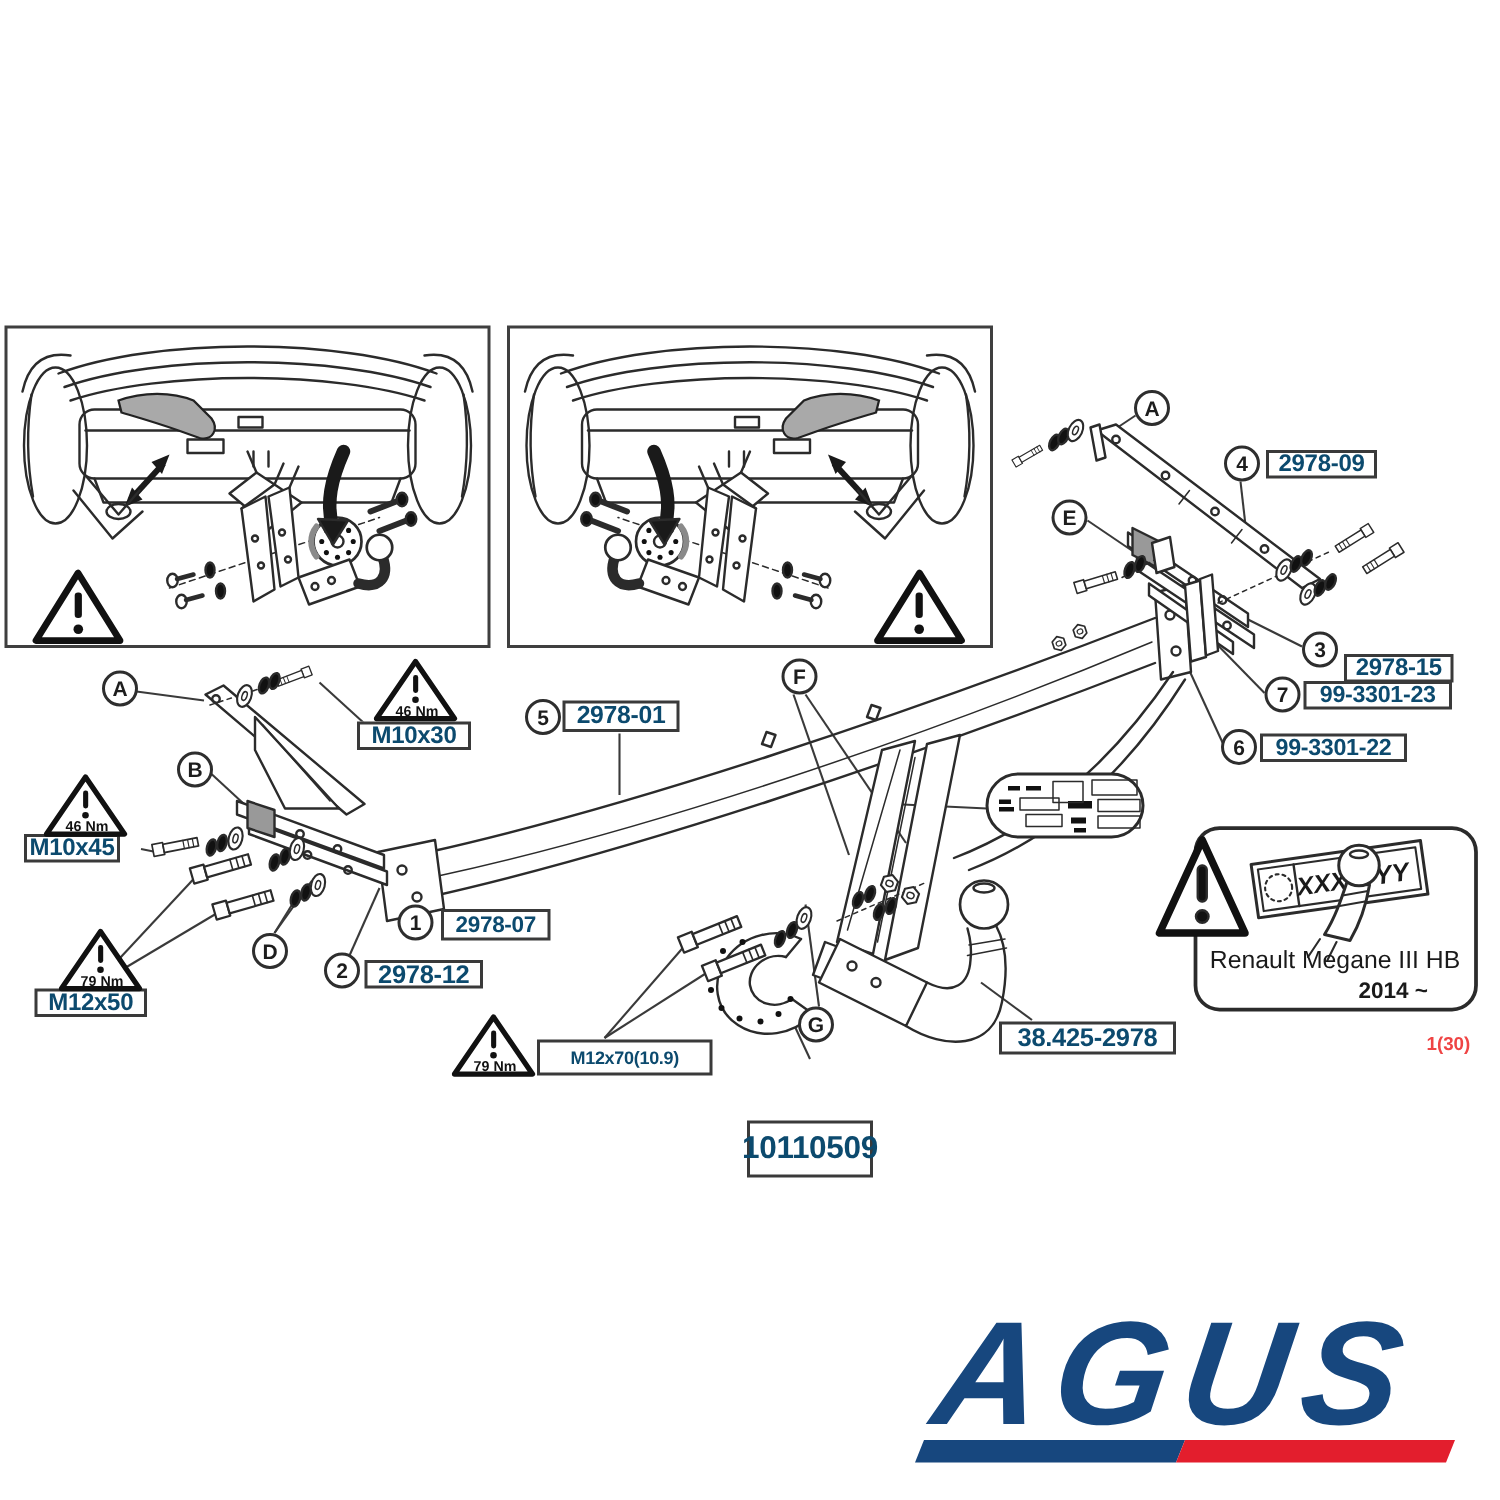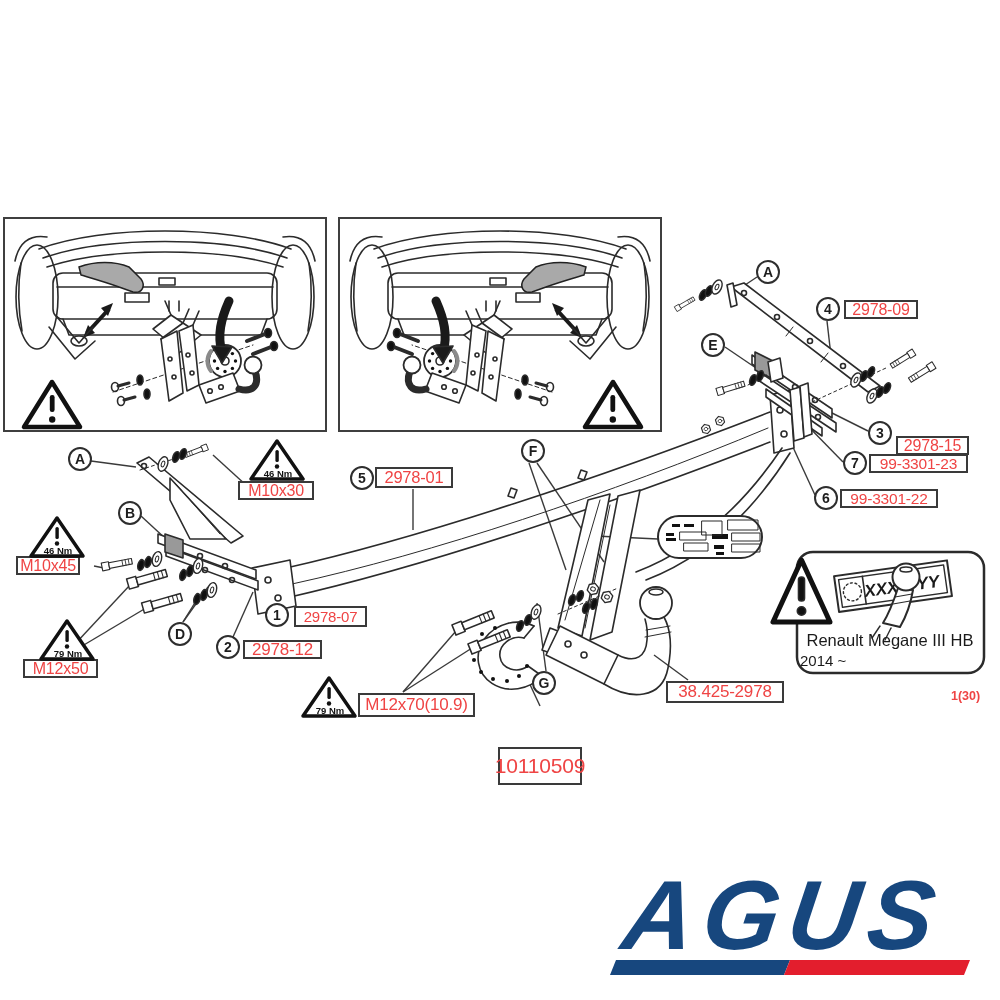--- a/index.html
+++ b/index.html
@@ -1,30 +1,30 @@
 <!DOCTYPE html>
 <html><head>
 <meta charset="utf-8">
 <style>
   html,body{margin:0;padding:0;background:#fff;}
   .sheet{position:relative;width:1000px;height:1000px;background:#fff;overflow:hidden;
          font-family:"Liberation Sans",sans-serif;}
   svg.art{position:absolute;left:0;top:0;}
   .lineart{stroke:#2b2b2b;stroke-width:1.6;fill:none;stroke-linejoin:round;stroke-linecap:round;}
   .pbox{position:absolute;display:flex;align-items:center;justify-content:center;
-        border:2px solid #3a3a3a;background:#fff;color:#ef4444;font-weight:400;
+        border:2px solid #3a3a3a;background:#fff;color:#0c4a6e;font-weight:700;
         white-space:nowrap;box-sizing:border-box;letter-spacing:-0.2px;}
   .co{position:absolute;width:24px;height:24px;border:2px solid #2e2e2e;border-radius:50%;
       background:#fff;display:flex;align-items:center;justify-content:center;
       font-size:14px;font-weight:600;color:#1d1d1d;box-sizing:border-box;}
   .tri{position:absolute;}
   .veh-model{position:absolute;left:800px;top:631px;width:180px;text-align:center;
              font-weight:normal;font-size:16.5px;color:#1a1a1a;}
-  .veh-year{position:absolute;left:800px;top:652px;width:180px;text-align:left;
-            font-weight:400;font-size:15px;color:#1a1a1a;}
+  .veh-year{position:absolute;left:772px;top:652px;width:180px;text-align:right;
+            font-weight:700;font-size:15px;color:#1a1a1a;}
   .page-ind{position:absolute;left:951px;top:689px;font-size:12.5px;font-weight:600;color:#ef4444;}
   .logo-text{position:absolute;left:624px;top:866px;font-style:italic;font-weight:bold;
              font-size:98px;line-height:1;letter-spacing:9px;color:#17477E;
              transform:skewX(-8deg);}
 </style>
 </head>
 <body>
 
 <div class="sheet">
 
@@ -381,21 +381,21 @@
 <div class="pbox" style="left:844px;top:300px;width:74px;height:19px;font-size:16px">2978-09</div>
 <div class="pbox" style="left:896px;top:436px;width:73px;height:19px;font-size:16px">2978-15</div>
 <div class="pbox" style="left:869px;top:454px;width:99px;height:19px;font-size:15.5px">99-3301-23</div>
 <div class="pbox" style="left:840px;top:489px;width:98px;height:19px;font-size:15.5px">99-3301-22</div>
 <div class="pbox" style="left:375px;top:467px;width:78px;height:21px;font-size:16.5px">2978-01</div>
 <div class="pbox" style="left:294px;top:606px;width:73px;height:21px;font-size:15px">2978-07</div>
 <div class="pbox" style="left:243px;top:640px;width:79px;height:19px;font-size:17px">2978-12</div>
 <div class="pbox" style="left:238px;top:481px;width:76px;height:19px;font-size:16px">M10x30</div>
 <div class="pbox" style="left:16px;top:556px;width:64px;height:19px;font-size:16px">M10x45</div>
 <div class="pbox" style="left:23px;top:659px;width:75px;height:19px;font-size:16px">M12x50</div>
-<div class="pbox" style="left:358px;top:693px;width:117px;height:24px;font-size:17px">M12x70(10.9)</div>
+<div class="pbox" style="left:358px;top:693px;width:117px;height:24px;font-size:12px">M12x70(10.9)</div>
 <div class="pbox" style="left:498px;top:747px;width:84px;height:38px;font-size:21px">10110509</div>
 <div class="pbox" style="left:666px;top:681px;width:118px;height:22px;font-size:17px">38.425-2978</div>
 
 <div class="tri" style="left:248px;top:437px">
   <svg width="58" height="46" viewBox="0 0 58 46">
     <polygon points="29,4 55,42 3,42" fill="#fff" stroke="#111" stroke-width="3.5" stroke-linejoin="round"></polygon>
     <rect x="27.4" y="13" width="3.4" height="12" rx="1.6" fill="#111"></rect>
     <circle cx="29" cy="29.5" r="2.2" fill="#111"></circle>
     <text x="30" y="40" font-size="9.5" font-weight="bold" text-anchor="middle" fill="#111">46 Nm</text>
   </svg>

